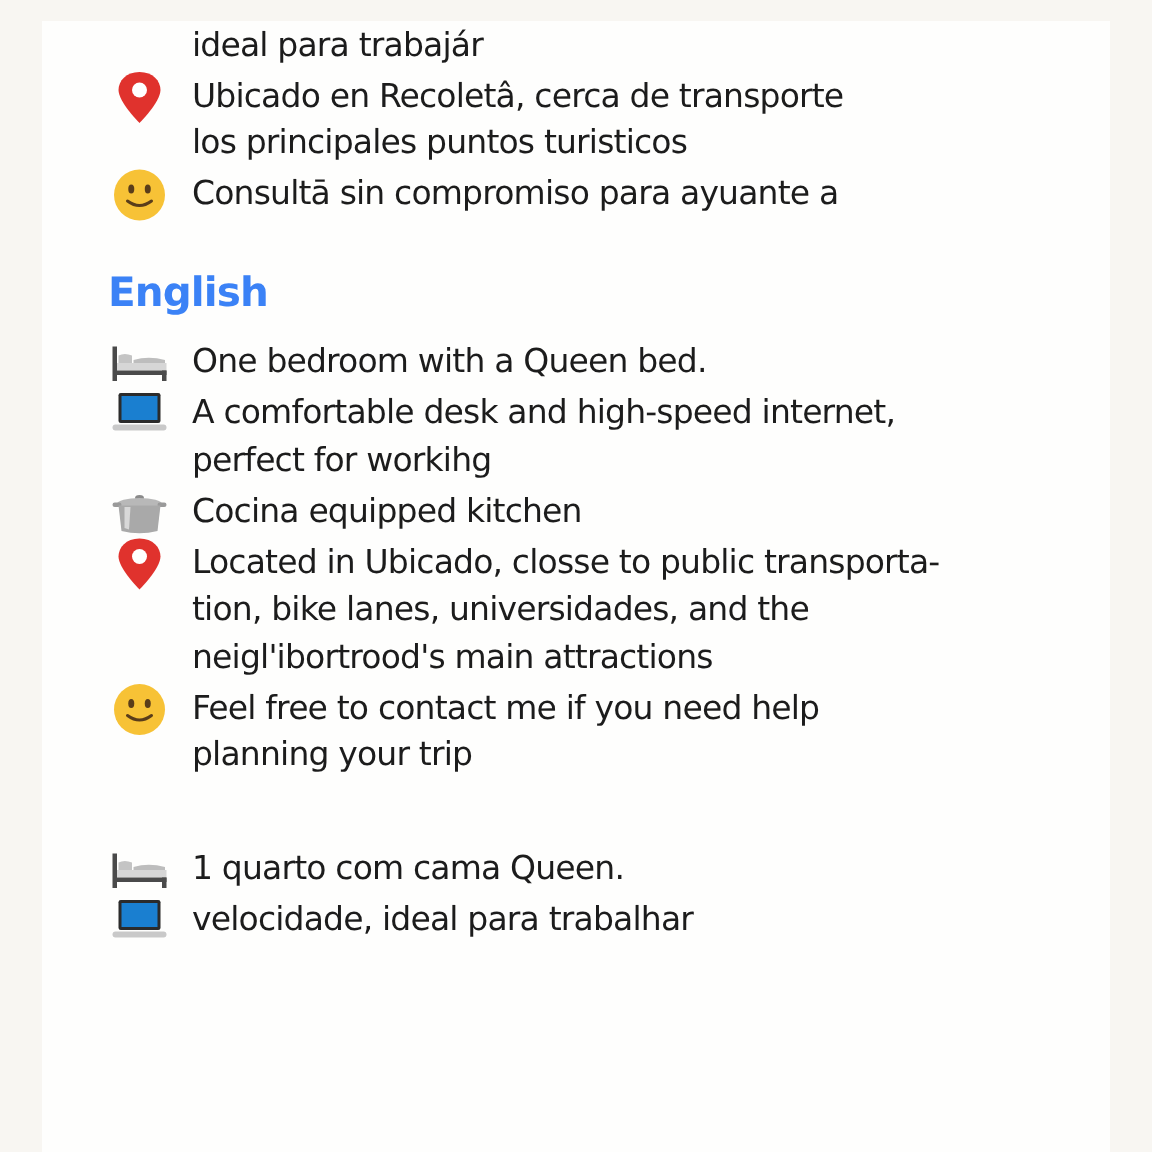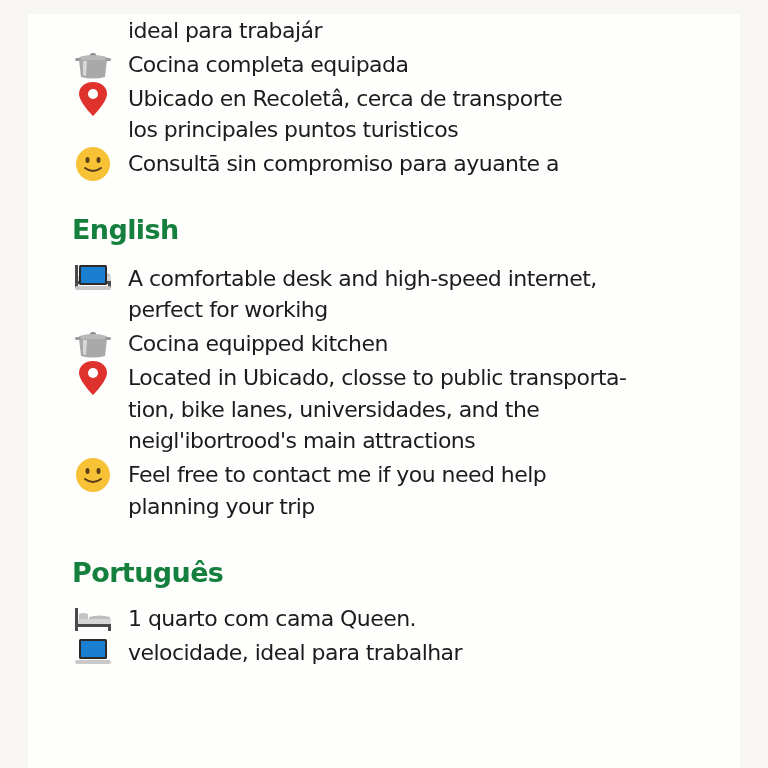--- a/index.html
+++ b/index.html
@@ -23,21 +23,21 @@
   .content {
     position: absolute;
     left: 0;
     top: -17px;
     width: 712px;
   }
   .section-heading {
     font-family: "DejaVu Sans", sans-serif;
     font-weight: bold;
     font-size: 27px;
-    color: #15803d;
+    color: #3b82f6;
     margin: 0;
     padding-left: 44px;
     height: 36px;
     line-height: 36px;
     letter-spacing: -0.6px;
   }
   .item {
     position: relative;
     padding-left: 100px;
     padding-right: 30px;
@@ -73,144 +73,131 @@
   <div class="content">
 
     <div class="section">
       <div class="item" style="margin-top:-14px;">
 
         <span class="line">&nbsp;</span>
         <span class="line">ideal para trabajár</span>
       </div>
       <div class="item">
         <span class="icon">
+          <svg width="38" height="36" viewBox="0 0 38 36">
+            <path d="M19 1 C10 1 5 7 5 13 C5 21 19 35 19 35 C19 35 33 21 33 13 C33 7 28 1 19 1 Z" fill="#e0322d"></path>
+            <circle cx="19" cy="13" r="5" fill="#ffffff"></circle>
+          </svg>
+        </span>
+        <span class="line">Ubicado en Recoletâ, cerca de transporte</span>
+        <span class="line">los principales puntos turisticos</span>
+      </div>
+      <div class="item">
+        <span class="icon">
+          <svg width="38" height="36" viewBox="0 0 38 36">
+            <circle cx="19" cy="18" r="17" fill="#f7c236"></circle>
+            <ellipse cx="13.5" cy="14" rx="2" ry="3" fill="#5a3d1a"></ellipse>
+            <ellipse cx="24.5" cy="14" rx="2" ry="3" fill="#5a3d1a"></ellipse>
+            <path d="M11 22 Q19 28 27 22" stroke="#5a3d1a" stroke-width="2" fill="none" stroke-linecap="round"></path>
+          </svg>
+        </span>
+        <span class="line">Consultā sin compromiso para ayuante a</span>
+      </div>
+    </div>
+
+    <div class="gap-heading-before"></div>
+
+    <div class="section">
+      <h2 class="section-heading">English</h2>
+      <div class="gap-heading-after"></div>
+      <div class="item">
+        <span class="icon">
+          <svg width="38" height="28" viewBox="0 0 38 28">
+            <rect x="1" y="3" width="3" height="23" fill="#4a4a4a"></rect>
+            <rect x="4" y="14" width="33" height="5" fill="#d6d6d6"></rect>
+            <rect x="4" y="19" width="33" height="3" fill="#4a4a4a"></rect>
+            <rect x="34" y="19" width="3" height="7" fill="#4a4a4a"></rect>
+            <path d="M5 9 Q9 7 14 9 L14 14 L5 14 Z" fill="#c4c4c4"></path>
+            <path d="M15 12 Q25 9 36 12 L36 14 L15 14 Z" fill="#bdbdbd"></path>
+          </svg>
+        </span>
+        <span class="line">One bedroom with a Queen bed.</span>
+      </div>
+      <div class="item">
+        <span class="icon">
+          <svg width="38" height="32" viewBox="0 0 38 32">
+            <rect x="5" y="2" width="28" height="20" rx="1.5" fill="#2b2b2b"></rect>
+            <rect x="7" y="4" width="24" height="16" fill="#1a7fd0"></rect>
+            <rect x="1" y="23" width="36" height="4" rx="2" fill="#c9c9c9"></rect>
+          </svg>
+        </span>
+        <span class="line">A comfortable desk and high-speed internet,</span>
+        <span class="line">perfect for workihg</span>
+      </div>
+      <div class="item">
+        <span class="icon">
           <svg width="38" height="32" viewBox="0 0 38 32">
             <ellipse cx="19" cy="6" rx="3" ry="2" fill="#8a8a8a"></ellipse>
             <ellipse cx="19" cy="10" rx="15" ry="4" fill="#b8b8b8"></ellipse>
             <rect x="1" y="9" width="6" height="3" rx="1.5" fill="#9a9a9a"></rect>
             <rect x="31" y="9" width="6" height="3" rx="1.5" fill="#9a9a9a"></rect>
             <path d="M5 11 L33 11 L31 28 Q19 31 7 28 Z" fill="#a9a9a9"></path>
             <path d="M9 12 L13 12 L12 27 L9 26 Z" fill="#d8d8d8"></path>
           </svg>
         </span>
-        <span class="line">Cocina completa equipada</span>
+        <span class="line">Cocina equipped kitchen</span>
       </div>
       <div class="item">
         <span class="icon">
           <svg width="38" height="36" viewBox="0 0 38 36">
             <path d="M19 1 C10 1 5 7 5 13 C5 21 19 35 19 35 C19 35 33 21 33 13 C33 7 28 1 19 1 Z" fill="#e0322d"></path>
             <circle cx="19" cy="13" r="5" fill="#ffffff"></circle>
           </svg>
         </span>
-        <span class="line">Ubicado en Recoletâ, cerca de transporte</span>
-        <span class="line">los principales puntos turisticos</span>
+        <span class="line">Located in Ubicado, closse to public transporta-</span>
+        <span class="line">tion, bike lanes, universidades, and the</span>
+        <span class="line">neigl'ibortrood's main attractions</span>
       </div>
       <div class="item">
         <span class="icon">
           <svg width="38" height="36" viewBox="0 0 38 36">
             <circle cx="19" cy="18" r="17" fill="#f7c236"></circle>
             <ellipse cx="13.5" cy="14" rx="2" ry="3" fill="#5a3d1a"></ellipse>
             <ellipse cx="24.5" cy="14" rx="2" ry="3" fill="#5a3d1a"></ellipse>
             <path d="M11 22 Q19 28 27 22" stroke="#5a3d1a" stroke-width="2" fill="none" stroke-linecap="round"></path>
           </svg>
         </span>
-        <span class="line">Consultā sin compromiso para ayuante a</span>
+        <span class="line">Feel free to contact me if you need help</span>
+        <span class="line">planning your trip</span>
       </div>
     </div>
 
     <div class="gap-heading-before"></div>
 
     <div class="section">
-      <h2 class="section-heading">English</h2>
       <div class="gap-heading-after"></div>
       <div class="item">
         <span class="icon">
           <svg width="38" height="28" viewBox="0 0 38 28">
             <rect x="1" y="3" width="3" height="23" fill="#4a4a4a"></rect>
             <rect x="4" y="14" width="33" height="5" fill="#d6d6d6"></rect>
             <rect x="4" y="19" width="33" height="3" fill="#4a4a4a"></rect>
             <rect x="34" y="19" width="3" height="7" fill="#4a4a4a"></rect>
             <path d="M5 9 Q9 7 14 9 L14 14 L5 14 Z" fill="#c4c4c4"></path>
             <path d="M15 12 Q25 9 36 12 L36 14 L15 14 Z" fill="#bdbdbd"></path>
           </svg>
         </span>
+        <span class="line">1 quarto com cama Queen.</span>
       </div>
       <div class="item">
         <span class="icon">
           <svg width="38" height="32" viewBox="0 0 38 32">
             <rect x="5" y="2" width="28" height="20" rx="1.5" fill="#2b2b2b"></rect>
             <rect x="7" y="4" width="24" height="16" fill="#1a7fd0"></rect>
             <rect x="1" y="23" width="36" height="4" rx="2" fill="#c9c9c9"></rect>
           </svg>
         </span>
-        <span class="line">A comfortable desk and high-speed internet,</span>
-        <span class="line">perfect for workihg</span>
-      </div>
-      <div class="item">
-        <span class="icon">
-          <svg width="38" height="32" viewBox="0 0 38 32">
-            <ellipse cx="19" cy="6" rx="3" ry="2" fill="#8a8a8a"></ellipse>
-            <ellipse cx="19" cy="10" rx="15" ry="4" fill="#b8b8b8"></ellipse>
-            <rect x="1" y="9" width="6" height="3" rx="1.5" fill="#9a9a9a"></rect>
-            <rect x="31" y="9" width="6" height="3" rx="1.5" fill="#9a9a9a"></rect>
-            <path d="M5 11 L33 11 L31 28 Q19 31 7 28 Z" fill="#a9a9a9"></path>
-            <path d="M9 12 L13 12 L12 27 L9 26 Z" fill="#d8d8d8"></path>
-          </svg>
-        </span>
-        <span class="line">Cocina equipped kitchen</span>
-      </div>
-      <div class="item">
-        <span class="icon">
-          <svg width="38" height="36" viewBox="0 0 38 36">
-            <path d="M19 1 C10 1 5 7 5 13 C5 21 19 35 19 35 C19 35 33 21 33 13 C33 7 28 1 19 1 Z" fill="#e0322d"></path>
-            <circle cx="19" cy="13" r="5" fill="#ffffff"></circle>
-          </svg>
-        </span>
-        <span class="line">Located in Ubicado, closse to public transporta-</span>
-        <span class="line">tion, bike lanes, universidades, and the</span>
-        <span class="line">neigl'ibortrood's main attractions</span>
-      </div>
-      <div class="item">
-        <span class="icon">
-          <svg width="38" height="36" viewBox="0 0 38 36">
-            <circle cx="19" cy="18" r="17" fill="#f7c236"></circle>
-            <ellipse cx="13.5" cy="14" rx="2" ry="3" fill="#5a3d1a"></ellipse>
-            <ellipse cx="24.5" cy="14" rx="2" ry="3" fill="#5a3d1a"></ellipse>
-            <path d="M11 22 Q19 28 27 22" stroke="#5a3d1a" stroke-width="2" fill="none" stroke-linecap="round"></path>
-          </svg>
-        </span>
-        <span class="line">Feel free to contact me if you need help</span>
-        <span class="line">planning your trip</span>
-      </div>
-    </div>
-
-    <div class="gap-heading-before"></div>
-
-    <div class="section">
-      <h2 class="section-heading">Português</h2>
-      <div class="gap-heading-after"></div>
-      <div class="item">
-        <span class="icon">
-          <svg width="38" height="28" viewBox="0 0 38 28">
-            <rect x="1" y="3" width="3" height="23" fill="#4a4a4a"></rect>
-            <rect x="4" y="14" width="33" height="5" fill="#d6d6d6"></rect>
-            <rect x="4" y="19" width="33" height="3" fill="#4a4a4a"></rect>
-            <rect x="34" y="19" width="3" height="7" fill="#4a4a4a"></rect>
-            <path d="M5 9 Q9 7 14 9 L14 14 L5 14 Z" fill="#c4c4c4"></path>
-            <path d="M15 12 Q25 9 36 12 L36 14 L15 14 Z" fill="#bdbdbd"></path>
-          </svg>
-        </span>
-        <span class="line">1 quarto com cama Queen.</span>
-      </div>
-      <div class="item">
-        <span class="icon">
-          <svg width="38" height="32" viewBox="0 0 38 32">
-            <rect x="5" y="2" width="28" height="20" rx="1.5" fill="#2b2b2b"></rect>
-            <rect x="7" y="4" width="24" height="16" fill="#1a7fd0"></rect>
-            <rect x="1" y="23" width="36" height="4" rx="2" fill="#c9c9c9"></rect>
-          </svg>
-        </span>
         <span class="line">velocidade, ideal para trabalhar</span>
       </div>
     </div>
 
   </div>
 </div>
 
 </body></html>

